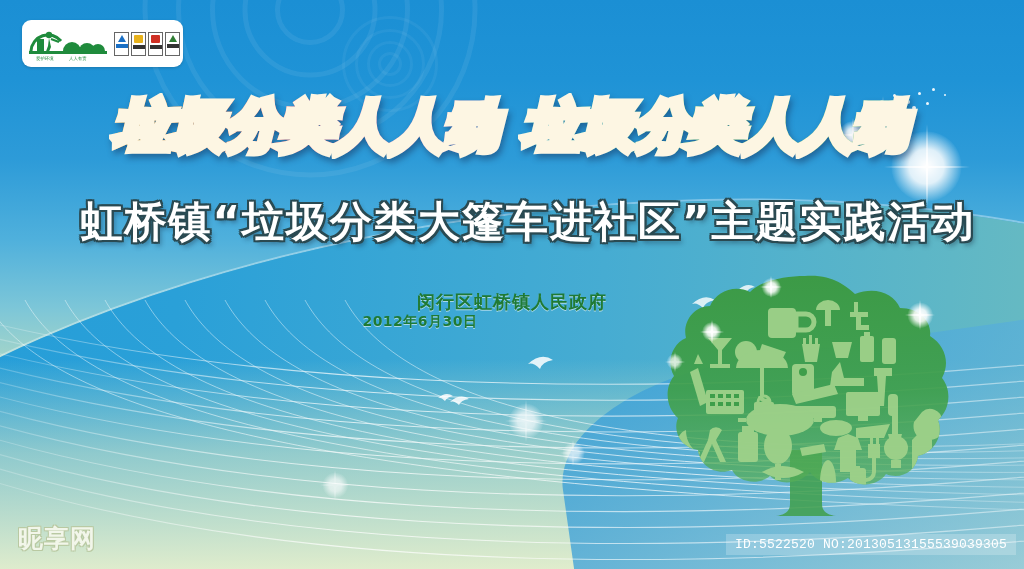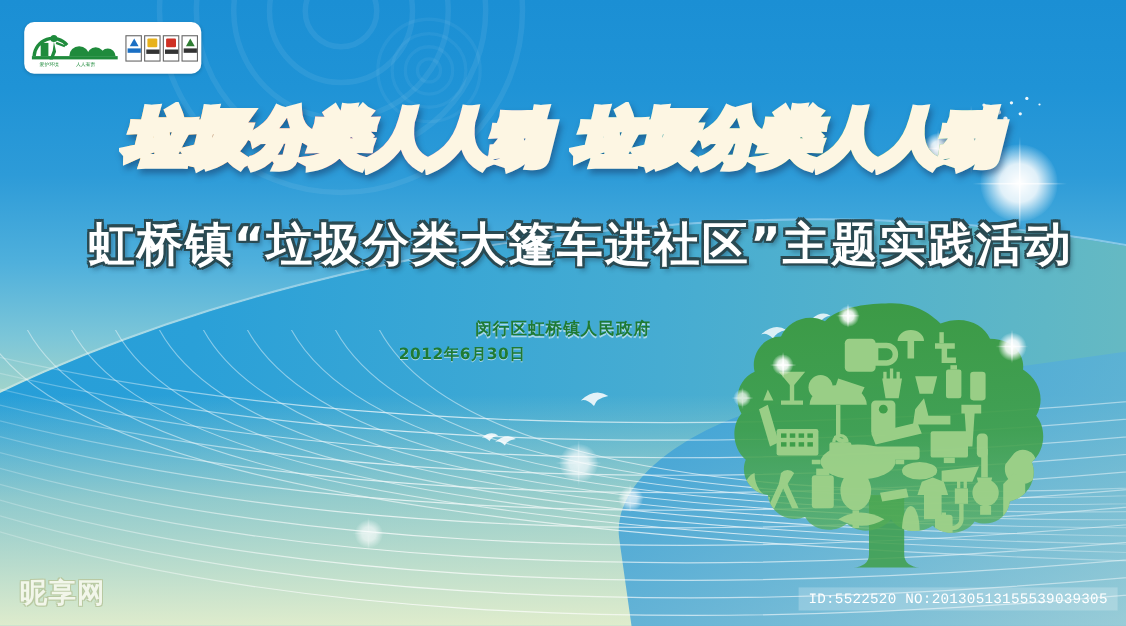--- a/index.html
+++ b/index.html
@@ -122,21 +122,21 @@
     color:#ffffff;white-space:nowrap;
     text-shadow:
       2px 0 0 #2a4a52,-2px 0 0 #2a4a52,0 2px 0 #2a4a52,0 -2px 0 #2a4a52,
       2px 2px 0 #2a4a52,-2px 2px 0 #2a4a52,2px -2px 0 #2a4a52,-2px -2px 0 #2a4a52,
       3px 4px 5px rgba(20,40,60,.45);
     padding-left: 16px;
   }
 
   .org{
     position:absolute;left:0;top:290px;width:1024px;text-align:center;
-    font-size:15px;font-weight:bold;letter-spacing:1px;color:#1f7a34;
+    font-size:18px;font-weight:bold;letter-spacing:1px;color:#1f7a34;
     font-family:"DejaVu Sans","Liberation Sans",sans-serif;
     text-shadow:0 1px 0 rgba(255,255,255,.55);
   }
   .eventdate{
     position:absolute;left:0;top:313px;width:840px;text-align:center;
     font-size:14px;font-weight:bold;letter-spacing:.5px;color:#1f7a34;
     font-family:"DejaVu Sans","Liberation Sans",sans-serif;
     text-shadow:0 1px 0 rgba(255,255,255,.55);
   }
 

